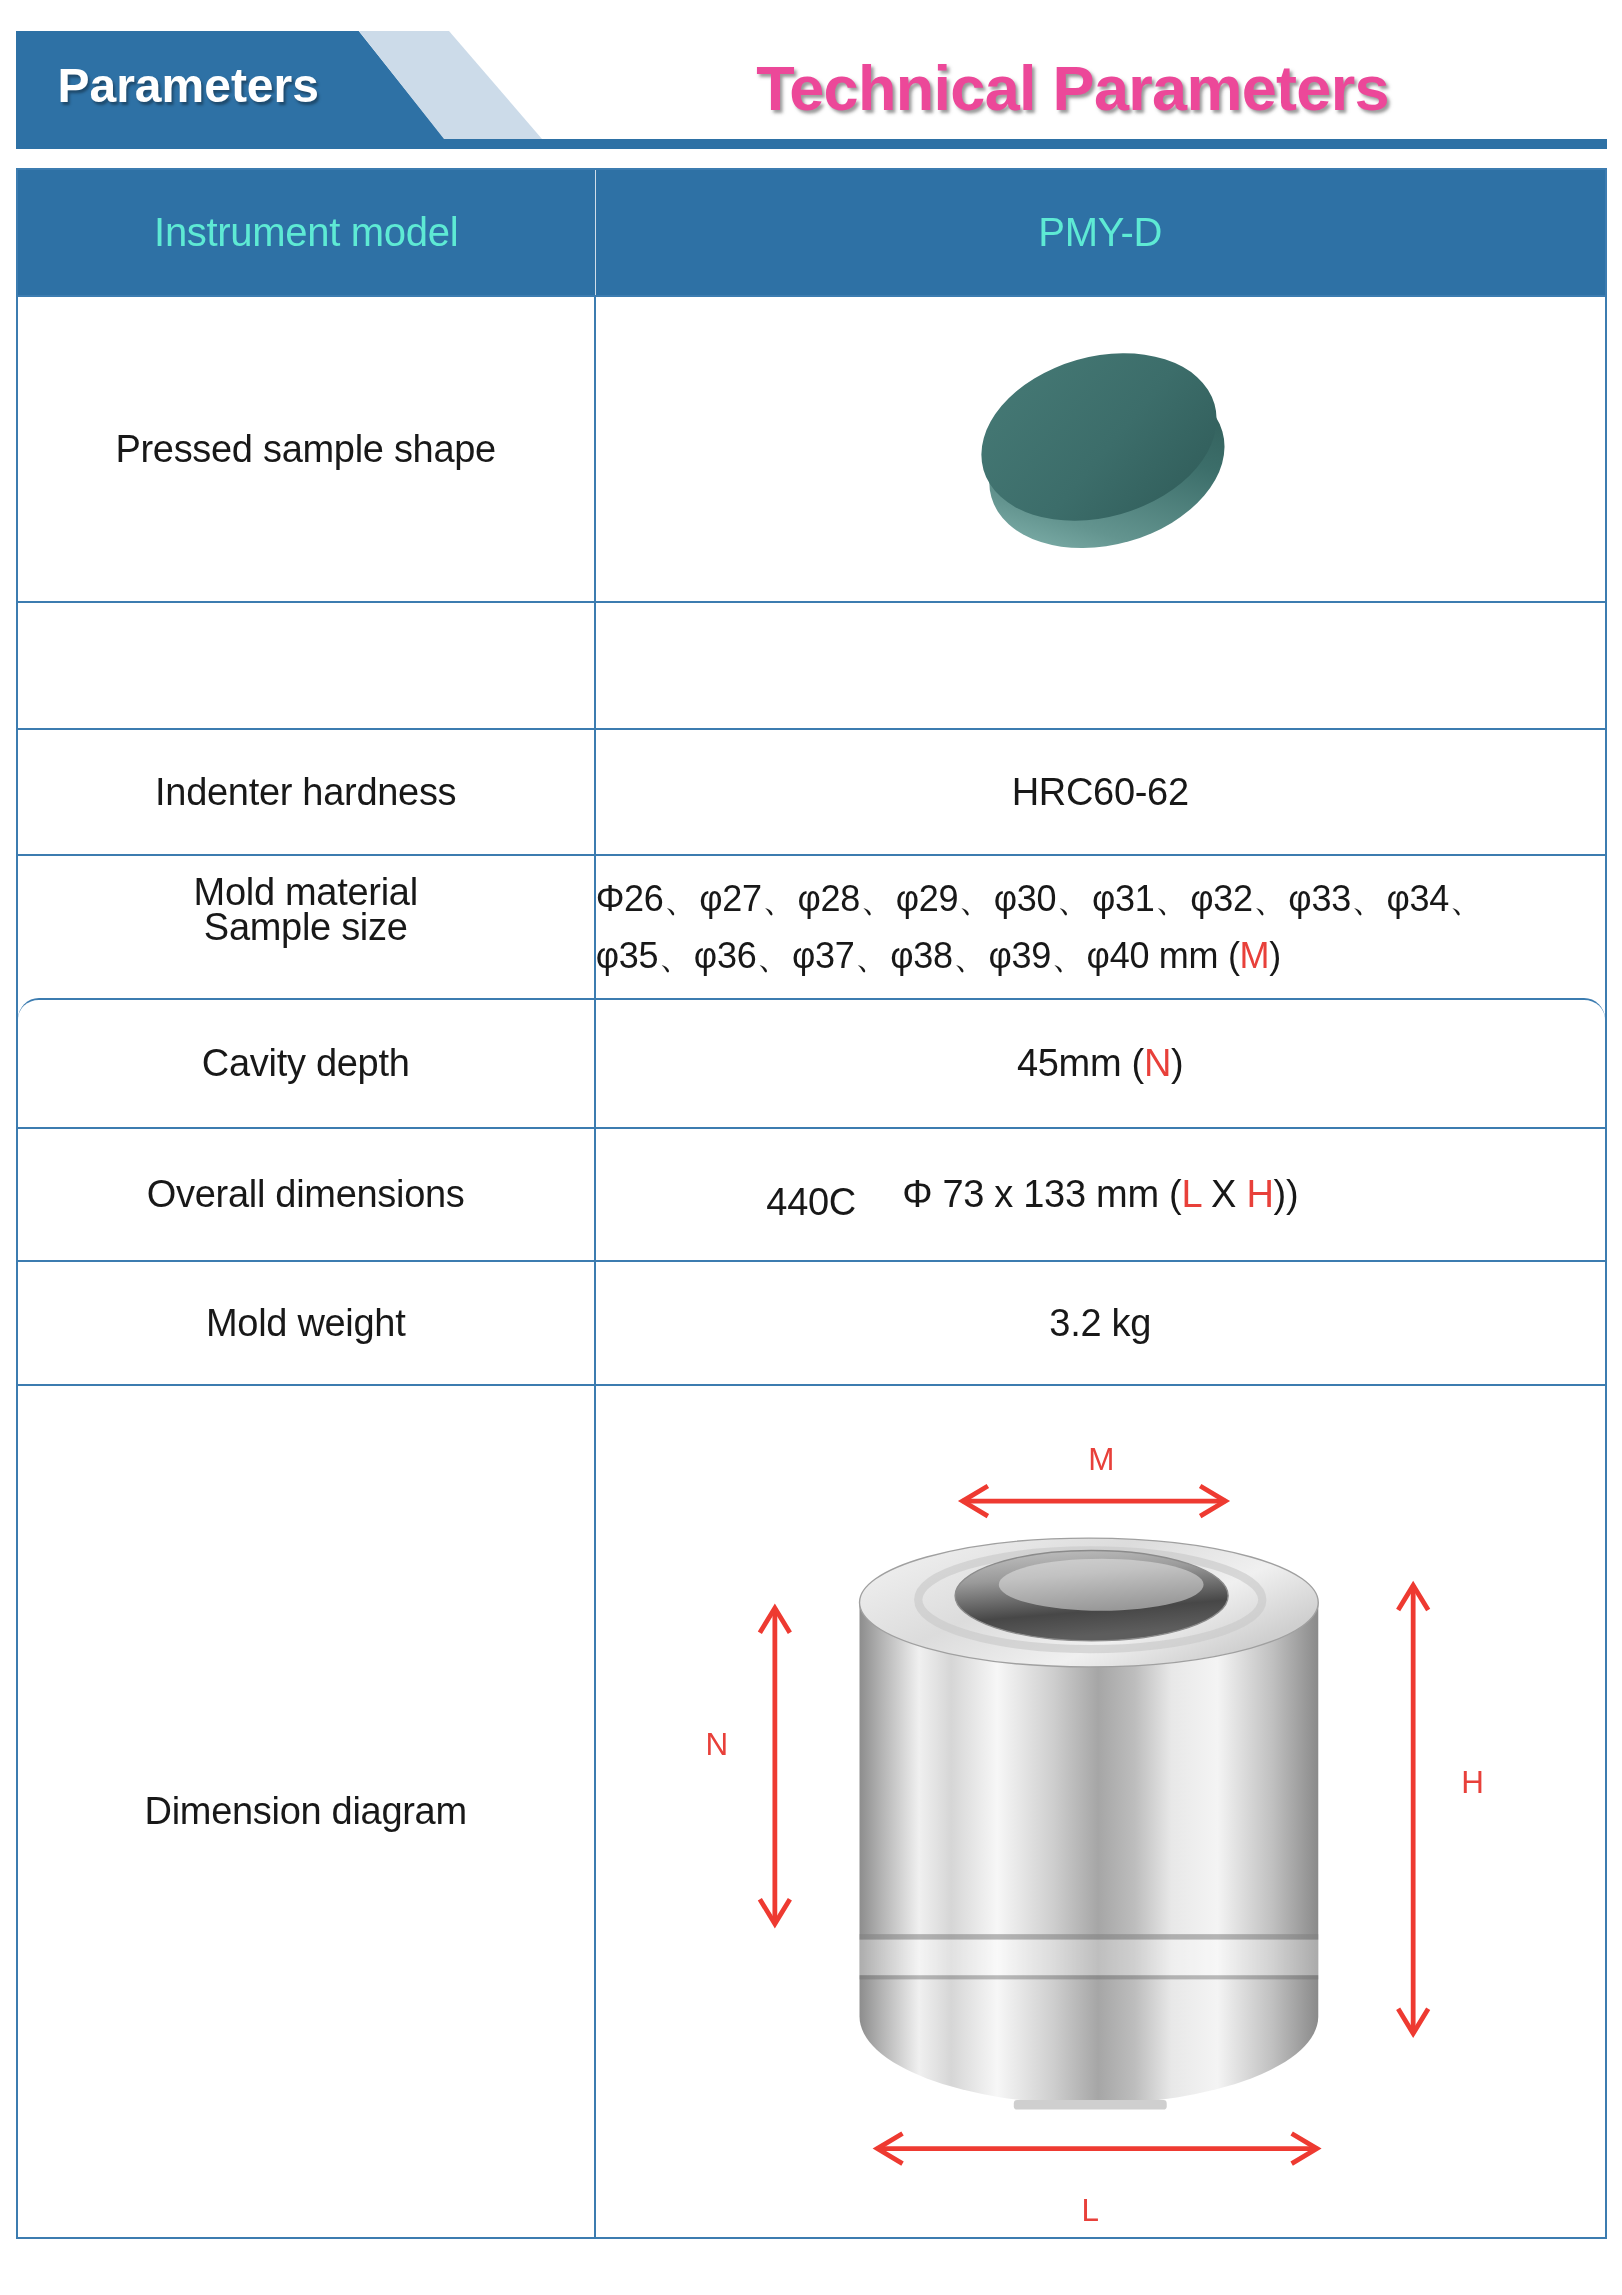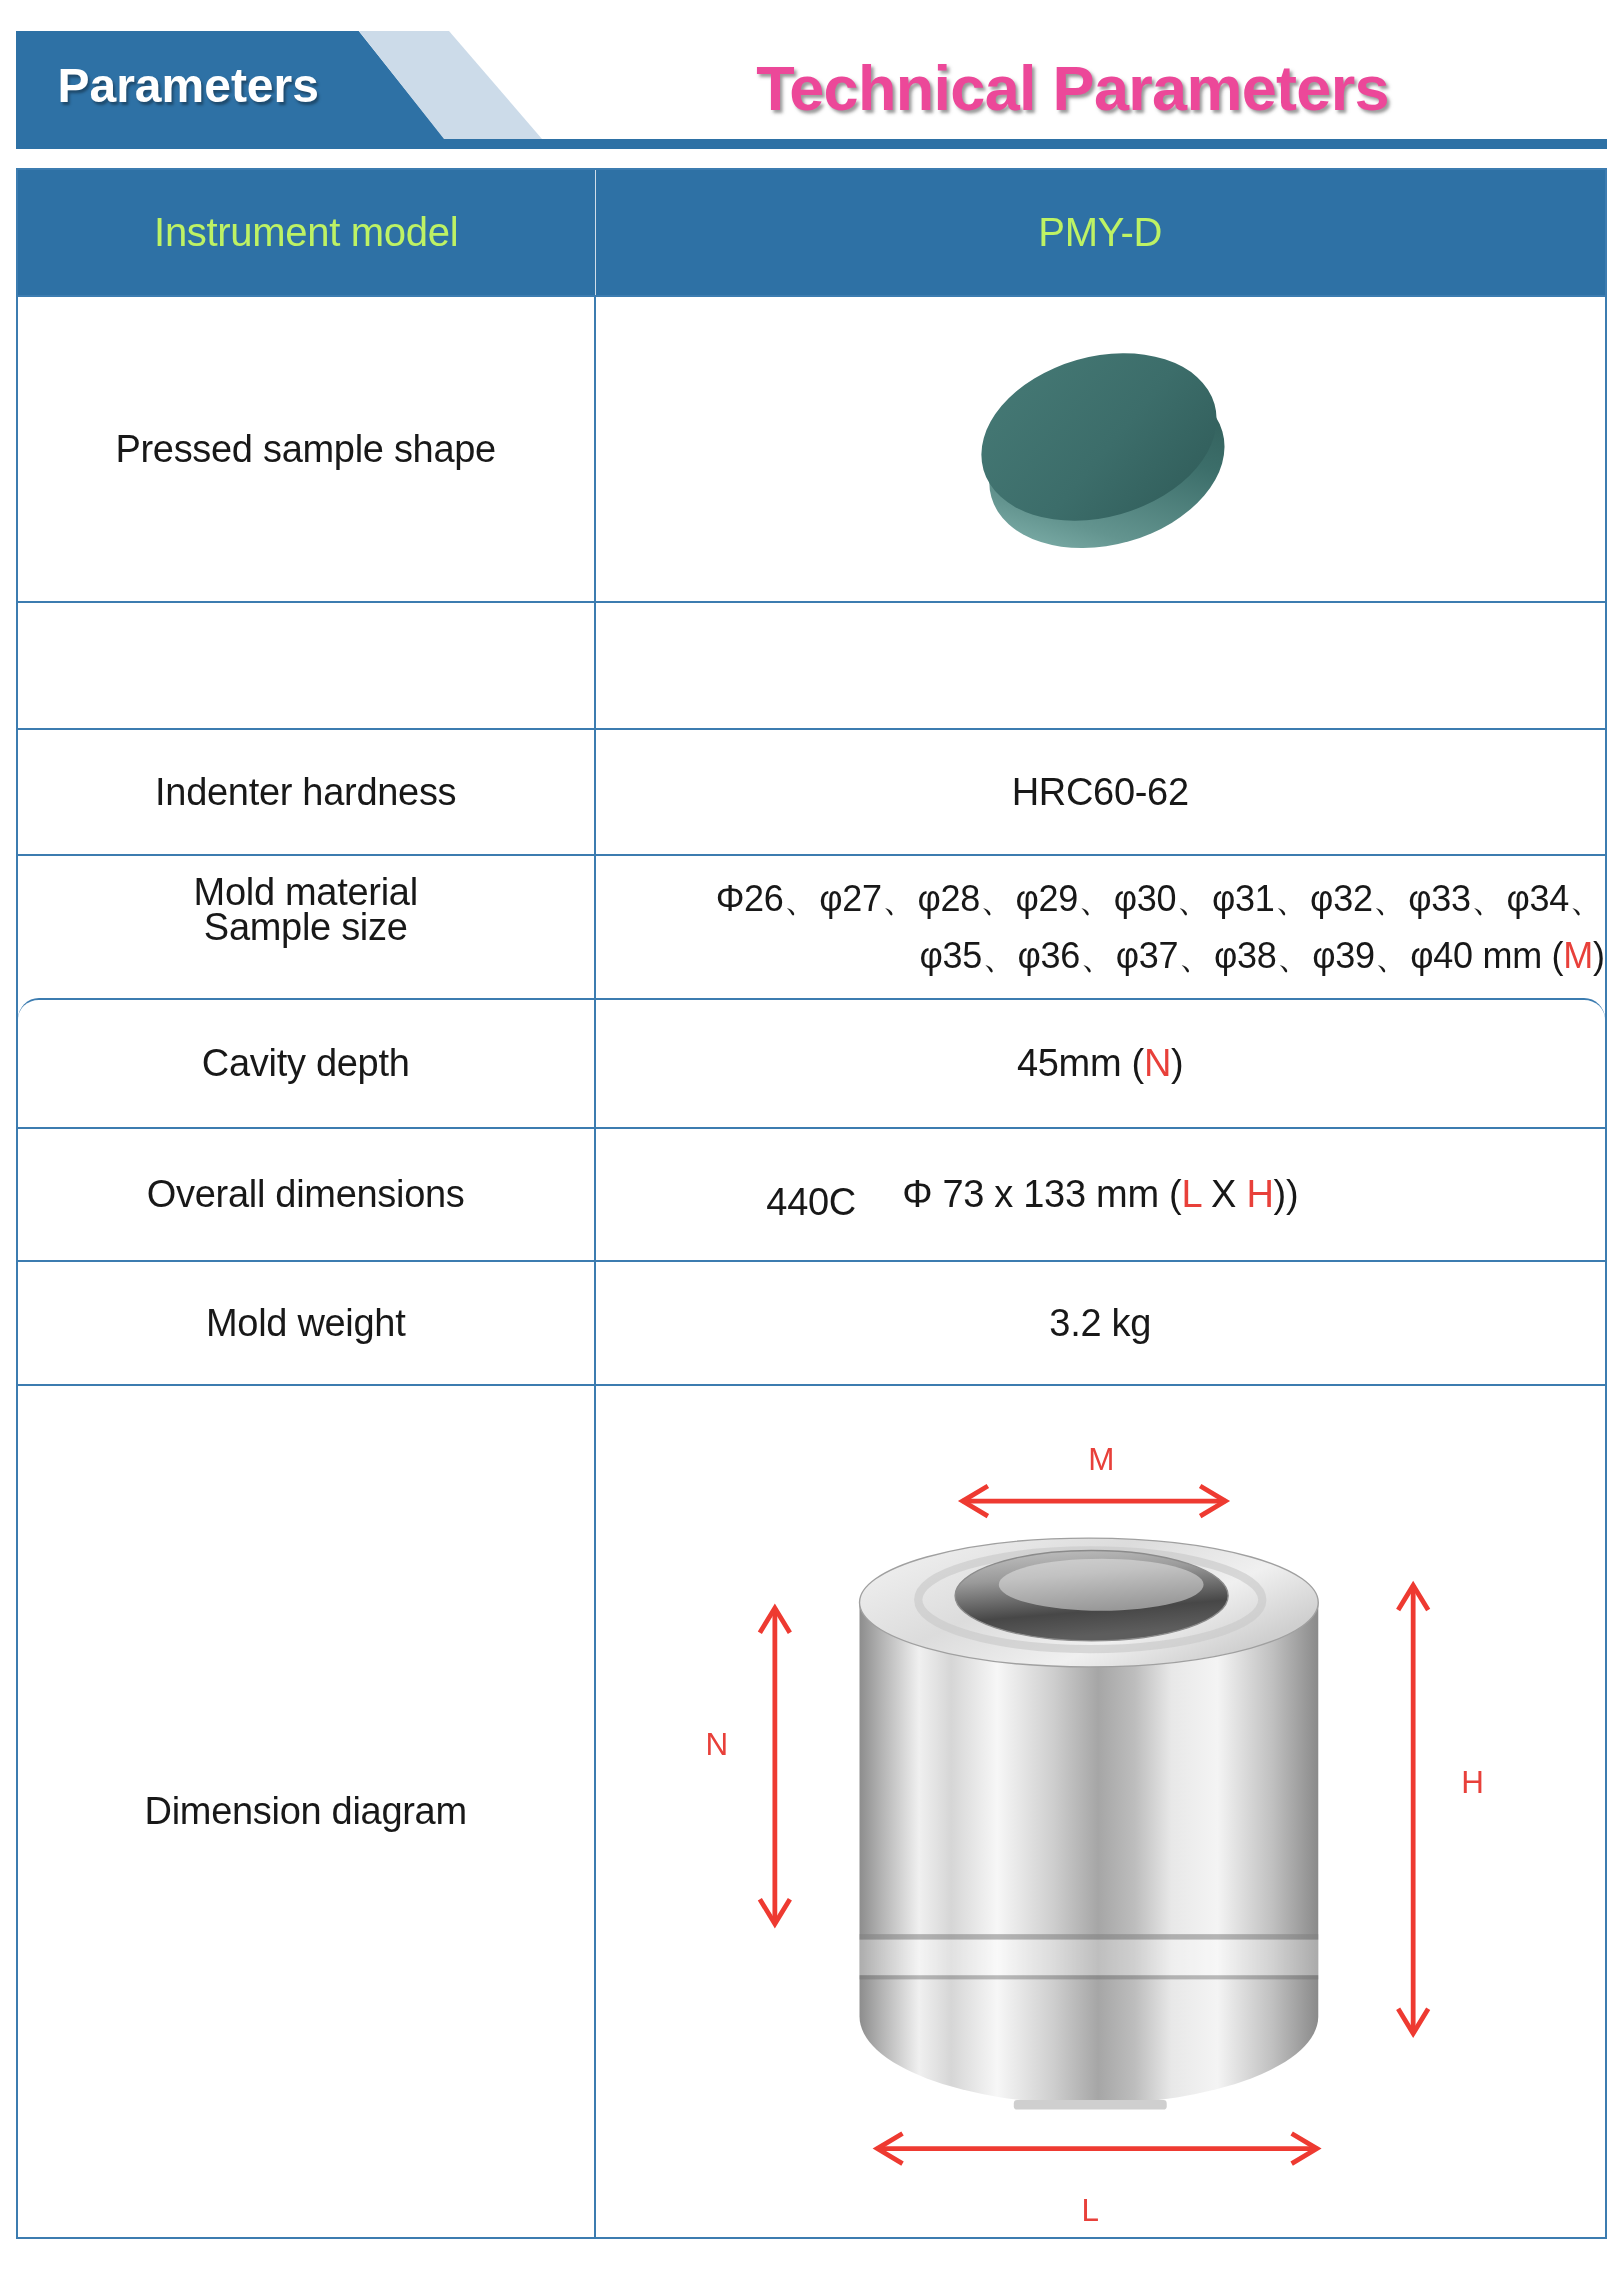--- a/index.html
+++ b/index.html
@@ -43,32 +43,32 @@
   .t-row{display:flex;box-sizing:border-box;}
   .t-row + .t-row{border-top:2.1px solid #3c7cb0;}
   .cell{
     display:flex;align-items:center;justify-content:center;
     box-sizing:border-box;color:#181818;font-size:38px;letter-spacing:-0.3px;
     text-align:center;
   }
   .label-cell{width:578px;flex:0 0 578px;border-right:2.1px solid #3c7cb0;}
   .value-cell{flex:1;}
   .header-row{height:125px;background:#2e71a5;}
-  .header-row .cell{color:#bef264;font-size:40px;}
+  .header-row .cell{color:#5eead4;font-size:40px;}
   .header-row .label-cell{border-right:1.4px solid #cfdde9;}
   .row-shape{height:306px;}
   .row-material{height:127px;flex-direction:column;}
   .row-hardness{height:126px;}
   .row-size{height:144px;}
   .row-cavity{height:129px;border-radius:21px;}
   .row-overall{height:133px;}
   .row-weight{height:124px;}
   .row-diagram{height:853px;}
   .size-lines{display:flex;flex-direction:column;justify-content:center;width:100%;}
-  .size-line{white-space:nowrap;text-align:right;line-height:57px;font-size:36px;margin-left:28px;}
+  .size-line{white-space:nowrap;text-align:left;line-height:57px;font-size:36px;}
   .red{color:#e8403a;}
   .img-cell{padding:0;position:relative;}
   .img-cell svg{display:block;width:100%;height:100%;}
 </style>
 </head>
 <body>
 
 <div class="banner-dark"></div>
 <div class="banner-light"></div>
 <div class="banner-text">Parameters</div>

